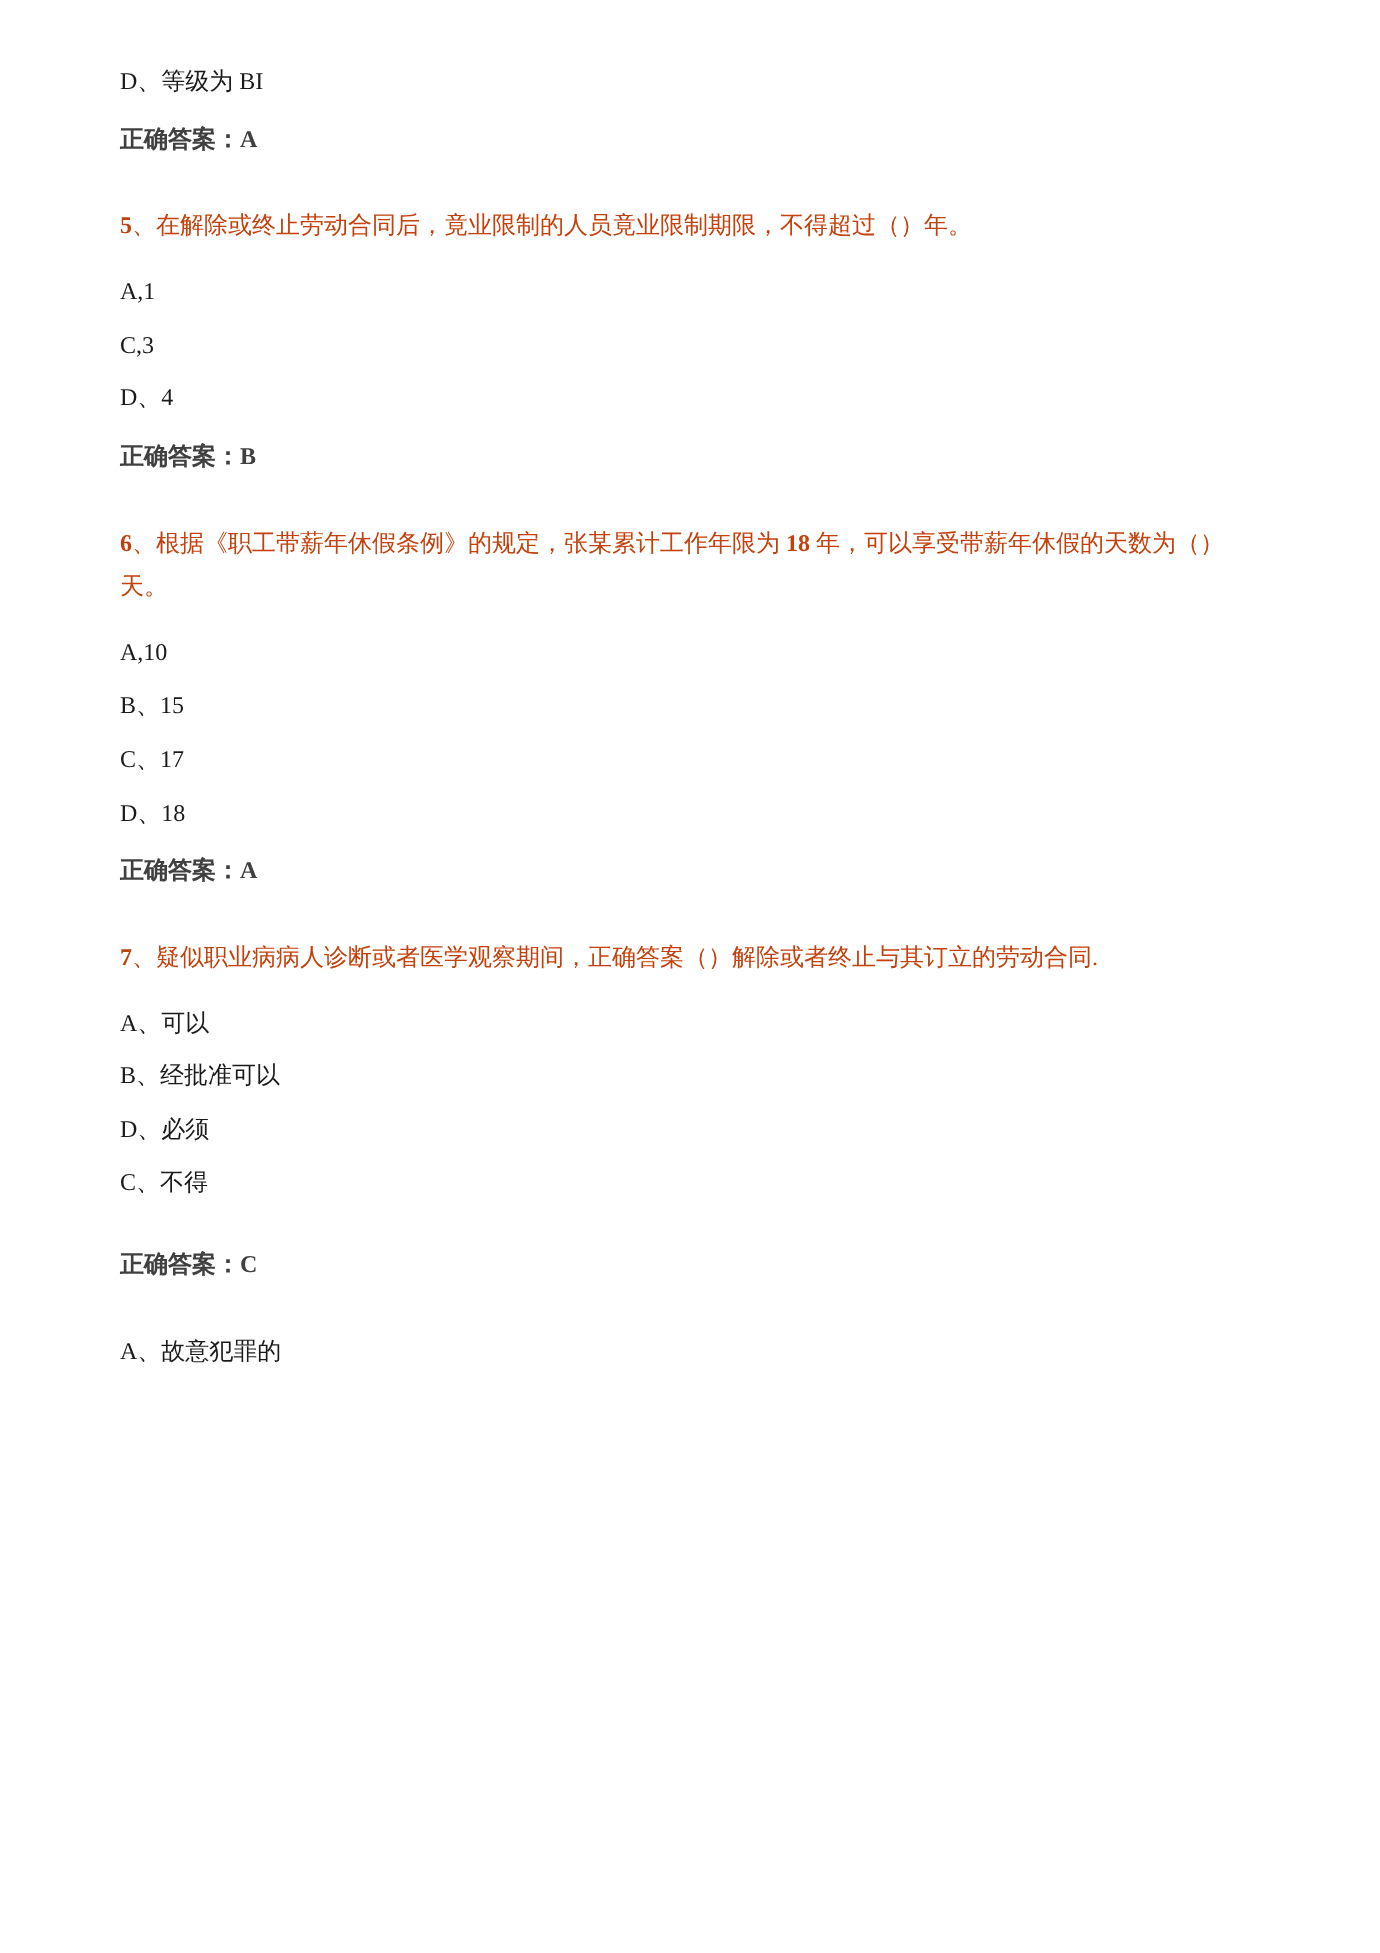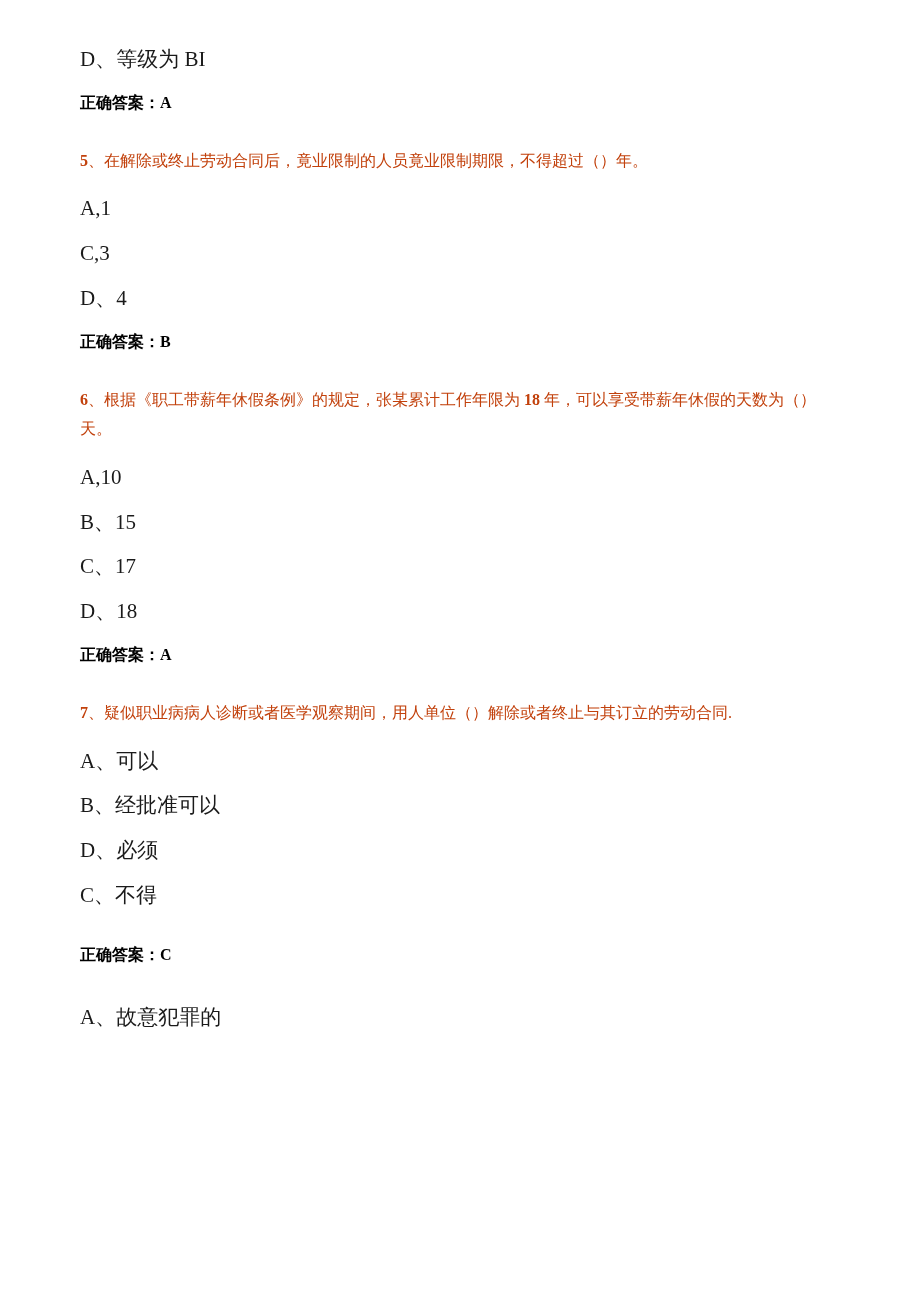--- a/index.html
+++ b/index.html
@@ -29,31 +29,31 @@
       line-height: 1.85;
       margin-bottom: 14px;
     }
 
     .question-text strong, .question-text b {
       font-weight: bold;
     }
 
     .option {
       color: #1a1a1a;
-      font-size: 21px;
+      font-size: 16px;
       line-height: 1.85;
       margin-bottom: 6px;
     }
 
     .option b {
       font-weight: normal;
     }
 
     .correct-answer {
-      color: #000000;
+      color: #404040;
       font-size: 16px;
       font-weight: normal;
       margin-top: 10px;
       margin-bottom: 6px;
     }
 
     .correct-answer span {
       font-weight: bold;
     }
 
@@ -107,21 +107,21 @@
   <div class="option">
     <b>D、18</b>
   </div>
   <div class="correct-answer">
     <span>正确答案：</span><span style="font-weight:bold;">A</span>
   </div>
 </div>
 
 <div class="question-block">
   <div class="question-text">
-    <b>7</b><span>、疑似职业病病人诊断或者医学观察期间，用人单位（）解除或者终止与其订立的劳动合同.</span>
+    <b>7</b><span>、疑似职业病病人诊断或者医学观察期间，正确答案（）解除或者终止与其订立的劳动合同.</span>
   </div>
   <div class="option">
     <b>A、可以</b>
   </div>
   <div class="option">
     <b>B、经批准可以</b>
   </div>
   <div class="option">
     <b>D、必须</b>
   </div>

